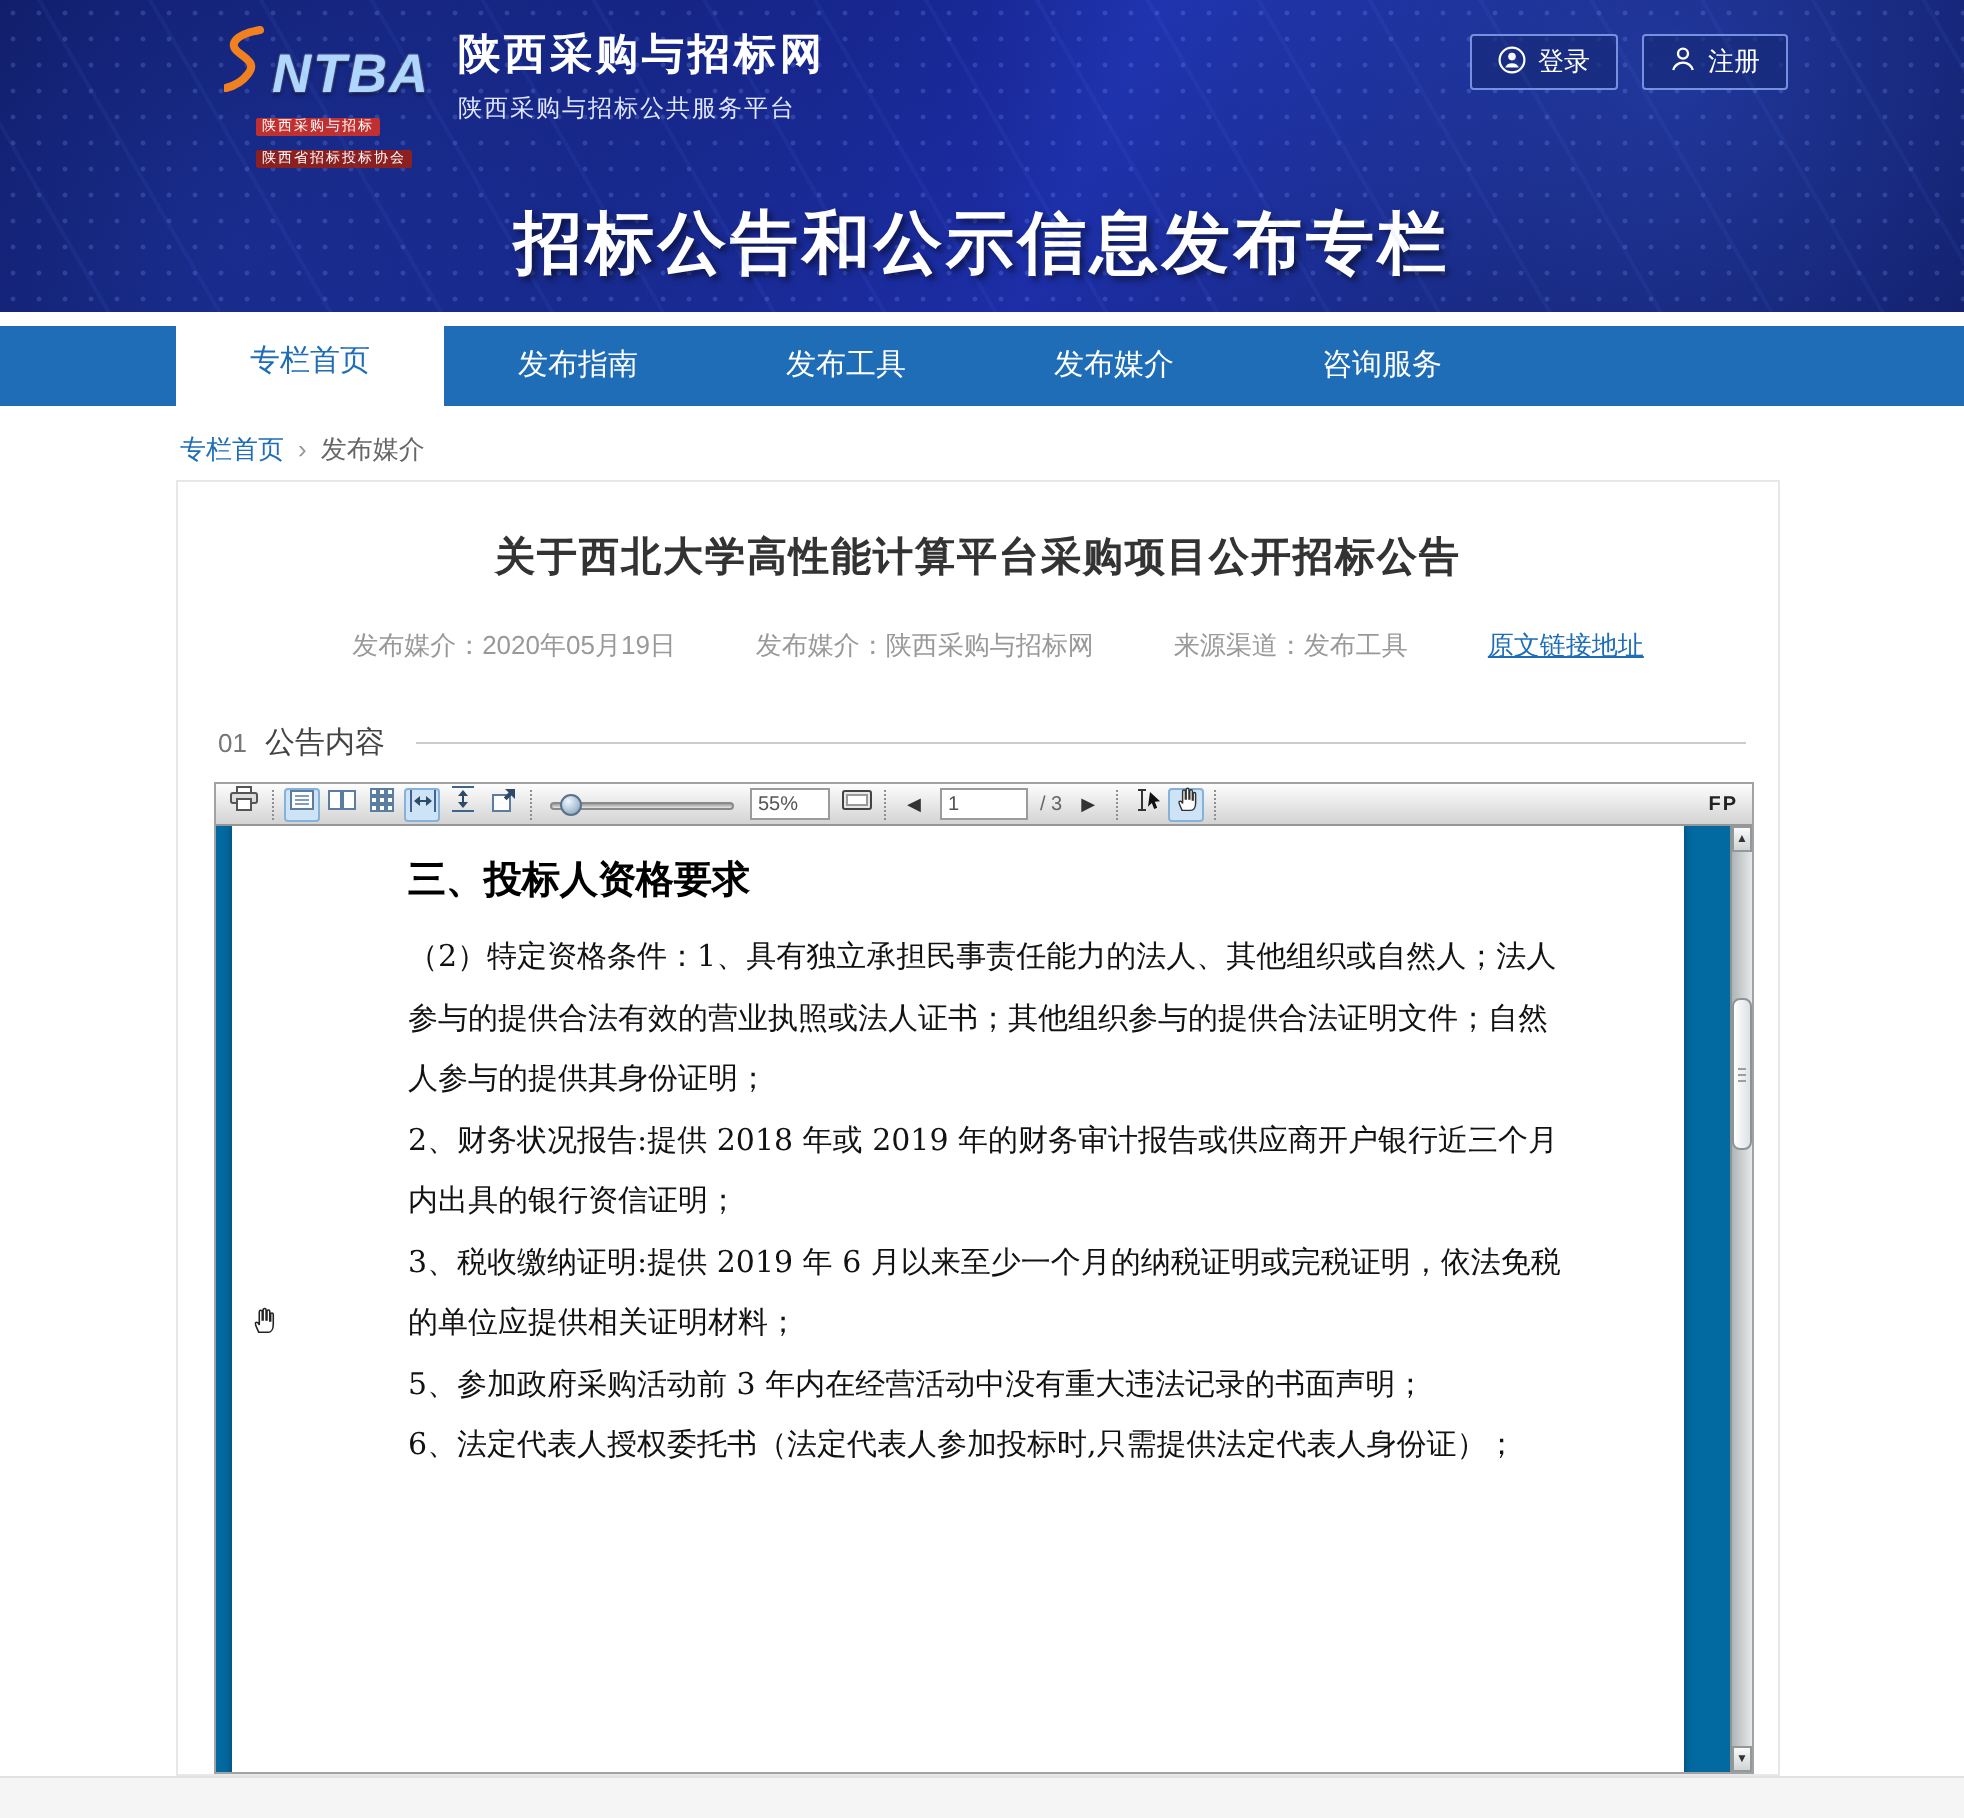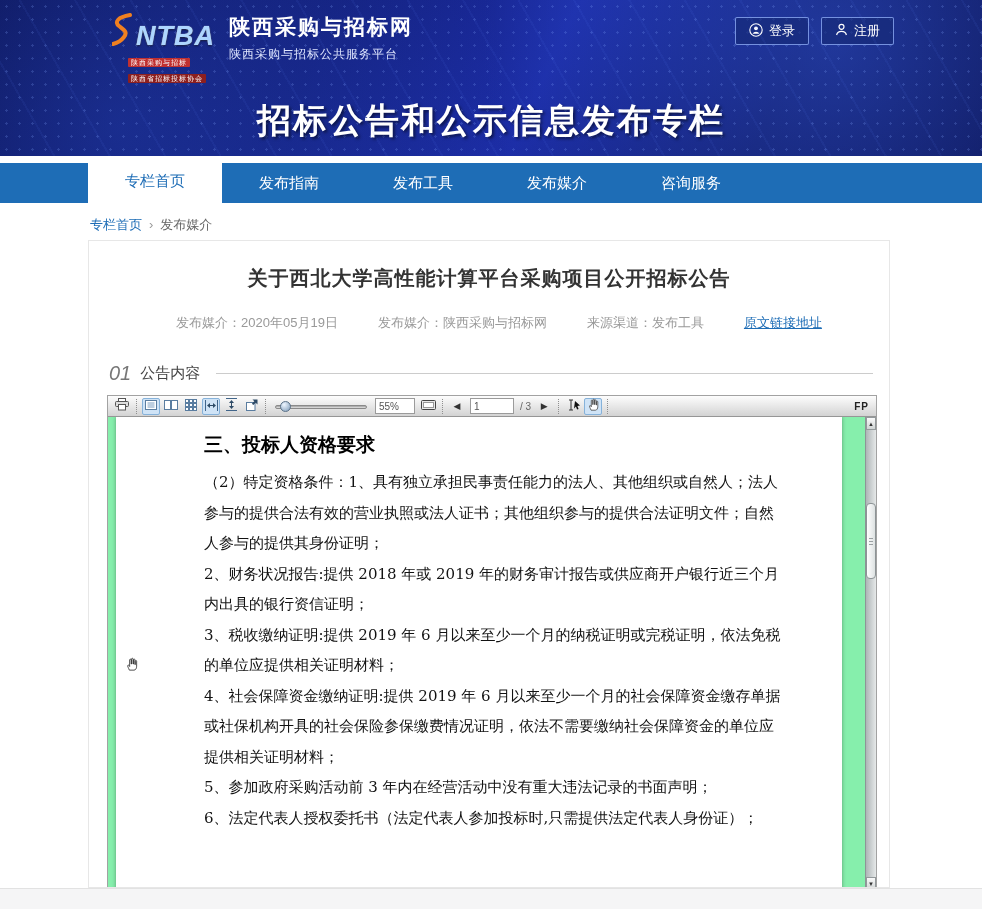--- a/index.html
+++ b/index.html
@@ -51,40 +51,40 @@
   .crumb-sep { margin:0 7px; color:#999; }
 
   
   .card { margin-left:88px; width:802px; height:648px; background:#fff; border:1px solid #e7e7e7; overflow:hidden; }
   .doc-title { margin-top:24px; text-align:center; font-size:20px; font-weight:bold; color:#333; letter-spacing:1px; }
   .meta { display:flex; justify-content:center; align-items:center; margin-top:22px; font-size:13px; color:#999; }
   .meta-item { margin:0 20px; }
   .meta-item b { font-weight:normal; color:#999; }
   .origin-link { color:#1e6db6; text-decoration:underline; cursor:pointer; margin-left:20px; }
   .section { display:flex; align-items:center; margin:30px 16px 0 20px; font-size:15px; color:#444; }
-  .section-no { font-style:italic; color:#777; margin-right:9px; font-size:20px; }
+  .section-no { color:#777; margin-right:9px; font-size:13px; }
   .section-line { flex:1; height:1px; background:#ccc; margin-left:16px; }
 
   
   .viewer { margin:10px 0 0 18px; width:770px; height:496px; border:1px solid #a2a2a2; background:#9aa3a4; display:flex; flex-direction:column; }
   .vtoolbar { height:21px; flex:none; background:linear-gradient(#fdfdfd,#d3d3d3); border-bottom:1px solid #969696; display:flex; align-items:center; padding:0 4px; }
   .tbtn { height:17px; min-width:18px; display:flex; align-items:center; justify-content:center; border:1px solid transparent; border-radius:2px; margin:0 1px; cursor:pointer; }
   .tbtn.active { background:#cfe3f6; border-color:#86b2da; }
   .tsep { width:1px; height:15px; border-left:1px dotted #8f8f8f; margin:0 4px; }
   .slider { position:relative; width:92px; height:15px; margin:0 5px; cursor:pointer; }
   .slider-track { position:absolute; left:0; right:0; top:6px; height:4px; background:linear-gradient(#9e9e9e,#e6e6e6); border:1px solid #8a8a8a; border-radius:3px; }
   .slider-knob { position:absolute; left:5px; top:2px; width:11px; height:11px; border-radius:50%; background:radial-gradient(circle at 35% 30%,#eef6ff,#7d9ab8); border:1px solid #5a7188; }
   .tinput { height:16px; border:1px solid #9b9b9b; background:#fff; font-size:10px; color:#555; padding:0 3px; font-family:"Liberation Sans",sans-serif; }
   .zoom-input { width:40px; margin:0 3px; }
   .page-input { width:44px; margin:0 3px; }
   .tlabel { font-size:10px; color:#666; margin:0 3px; white-space:nowrap; }
   .arrow { font-size:9px; color:#333; }
   .brand { margin-left:auto; margin-right:3px; font-size:10px; font-weight:bold; color:#222; letter-spacing:1px;text-align:right; }
 
-  .vcontent { position:relative; flex:1; overflow:hidden; background:#86efac; }
+  .vcontent { position:relative; flex:1; overflow:hidden; background:#0369a1; }
   .page { position:absolute; left:8px; right:34px; top:0; bottom:-6px; background:#fff; box-shadow:0 0 4px rgba(0,0,0,.35); padding:12px 54px 0 88px; overflow:hidden; }
   .docbody { font-family:"DejaVu Serif","Liberation Serif",serif; font-size:15px; color:#121212; line-height:30.5px; }
   .doc-h { font-family:"Liberation Sans","DejaVu Sans",sans-serif; font-weight:bold; font-size:19px; color:#000; margin:2px 0 8px; line-height:28px; }
   .docbody p { margin:0; }
   .docbody p.indent { text-indent:2em; }
 
   .vscroll { position:absolute; right:0; top:0; bottom:0; width:11px; background:linear-gradient(90deg,#aeb5b7,#e6e9e9); border-left:1px solid #8d9496; }
   .vscroll-btn { position:absolute; left:0; right:0; height:13px; background:linear-gradient(#fafafa,#cfd4d4); border:1px solid #93999b; display:flex; align-items:center; justify-content:center; font-size:6px; color:#333; cursor:pointer; }
   .vscroll-btn.up { top:0; } .vscroll-btn.down { bottom:0; }
   .vscroll-thumb { position:absolute; left:0; right:0; top:86px; height:76px; background:linear-gradient(90deg,#fff,#dde2e2); border:1px solid #8d9496; border-radius:4px; cursor:grab; }
@@ -275,21 +275,20 @@
       <span class="brand">FP</span>
     </div>
 
     <div class="vcontent">
       <div class="page">
         <div class="docbody">
           <div class="doc-h">三、投标人资格要求</div>
           <p>（2）特定资格条件：1、具有独立承担民事责任能力的法人、其他组织或自然人；法人参与的提供合法有效的营业执照或法人证书；其他组织参与的提供合法证明文件；自然人参与的提供其身份证明；</p>
           <p>2、财务状况报告:提供 2018 年或 2019 年的财务审计报告或供应商开户银行近三个月内出具的银行资信证明；</p>
           <p>3、税收缴纳证明:提供 2019 年 6 月以来至少一个月的纳税证明或完税证明，依法免税的单位应提供相关证明材料；</p>
-          <p>4、社会保障资金缴纳证明:提供 2019 年 6 月以来至少一个月的社会保障资金缴存单据或社保机构开具的社会保险参保缴费情况证明，依法不需要缴纳社会保障资金的单位应提供相关证明材料；</p>
           <p>5、参加政府采购活动前 3 年内在经营活动中没有重大违法记录的书面声明；</p>
           <p>6、法定代表人授权委托书（法定代表人参加投标时,只需提供法定代表人身份证）；</p>
 
         </div>
       </div>
 
       <span class="pan-cursor">
         <svg width="14" height="14" viewBox="0 0 16 16">
             <path d="M5 15 C4 12.5 2.6 10.3 3.2 9.6 c.7-.7 1.6 0 2.1 1.2 V3.4 c0-1.3 1.7-1.3 1.7 0 V8 h.5 V2.4 c0-1.3 1.7-1.3 1.7 0 V8 h.5 V3.2 c0-1.2 1.6-1.2 1.6 0 V8.6 h.5 V4.8 c0-1.1 1.5-1.1 1.5 0 V10.5 c0 2.6-1.2 4.5-3 4.5 z" fill="#fff" stroke="#222" stroke-width=".9"></path>
           </svg>

